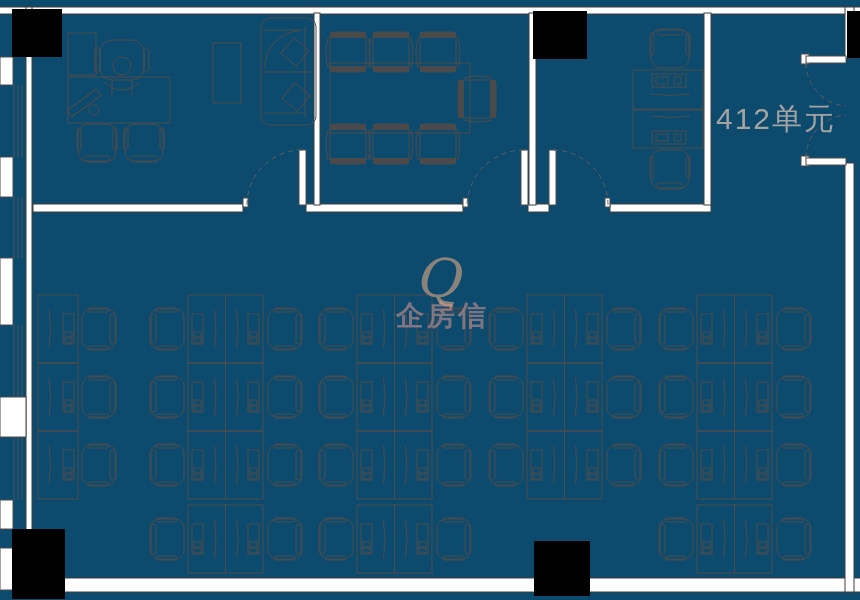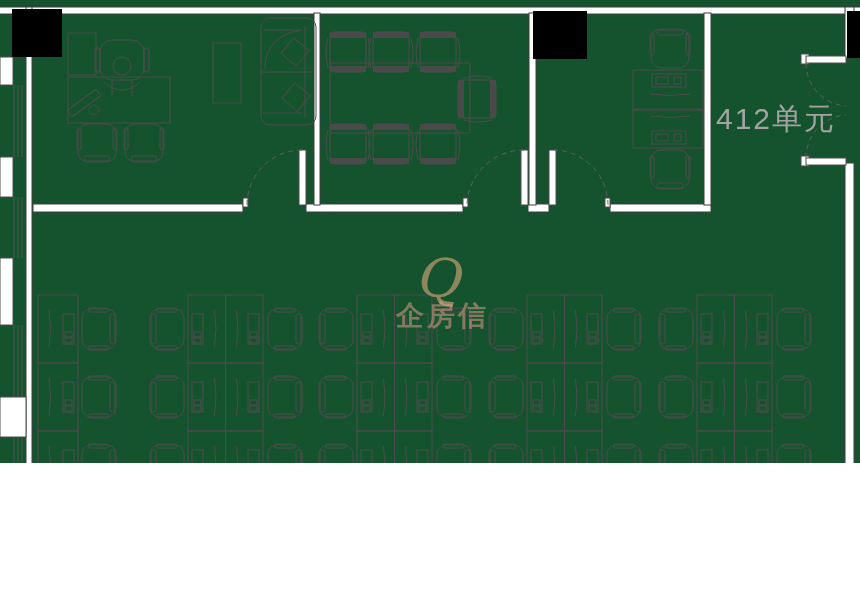--- a/index.html
+++ b/index.html
@@ -1,16 +1,16 @@
 <!DOCTYPE html>
 <html><head>
 <meta charset="utf-8">
 <style>
   html,body{margin:0;padding:0;background:#ffffff;}
-  .stage{position:relative;width:860px;height:463px;background:#14532d;overflow:hidden;
+  .stage{position:relative;width:860px;height:600px;background:#0c4a6e;overflow:hidden;
          font-family:"Liberation Sans", sans-serif;}
   .stage svg{position:absolute;left:0;top:0;}
   
   .ln   {fill:none;stroke:#4c4c4c;stroke-width:1;}
   .lnt  {fill:none;stroke:#5a5a5a;stroke-width:0.8;}
   .wall {fill:#ffffff;stroke:#3f3f3f;stroke-width:1;}
   .solid{fill:#4a4a4a;stroke:none;}
   .col  {fill:#000000;stroke:none;}
   .dash {fill:none;stroke:#606060;stroke-width:1;stroke-dasharray:5 4;}
   .wfill{fill:#ffffff;stroke:#4c4c4c;stroke-width:1;}

